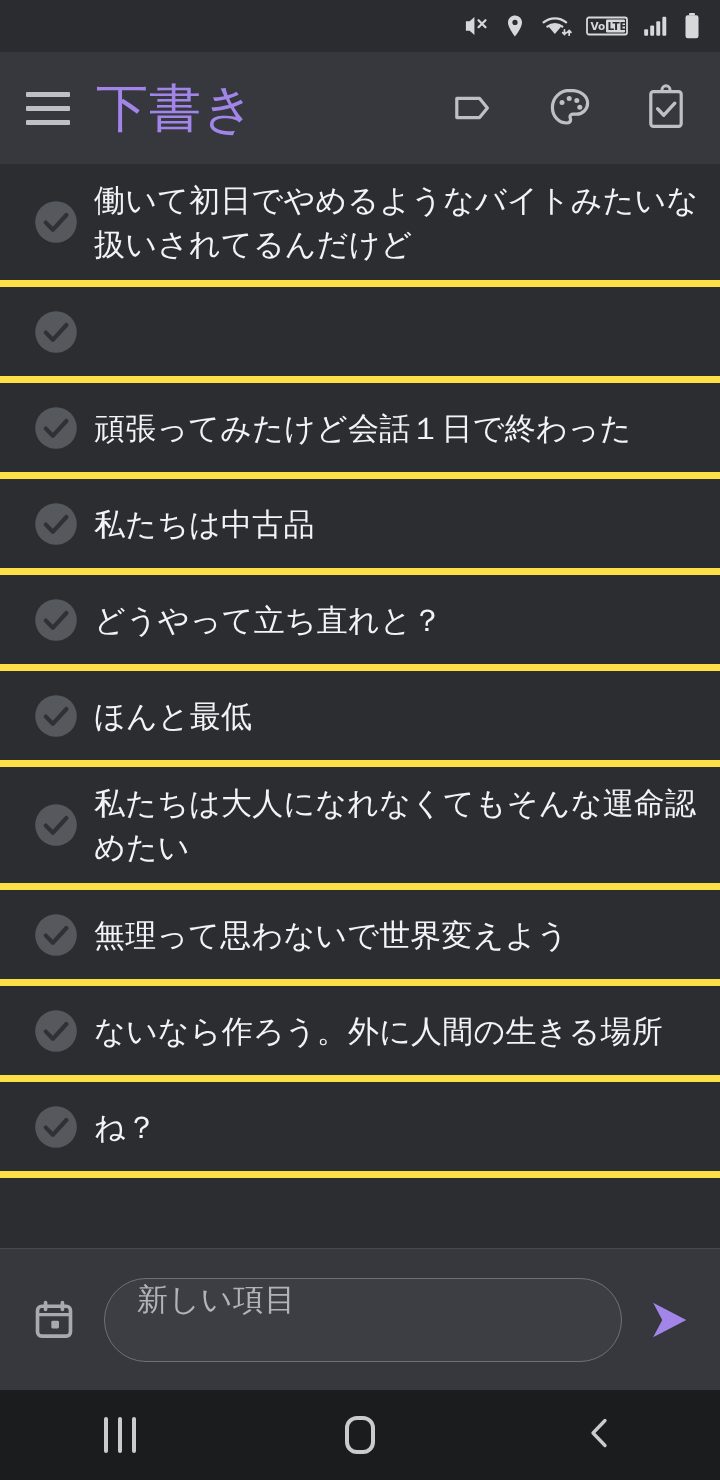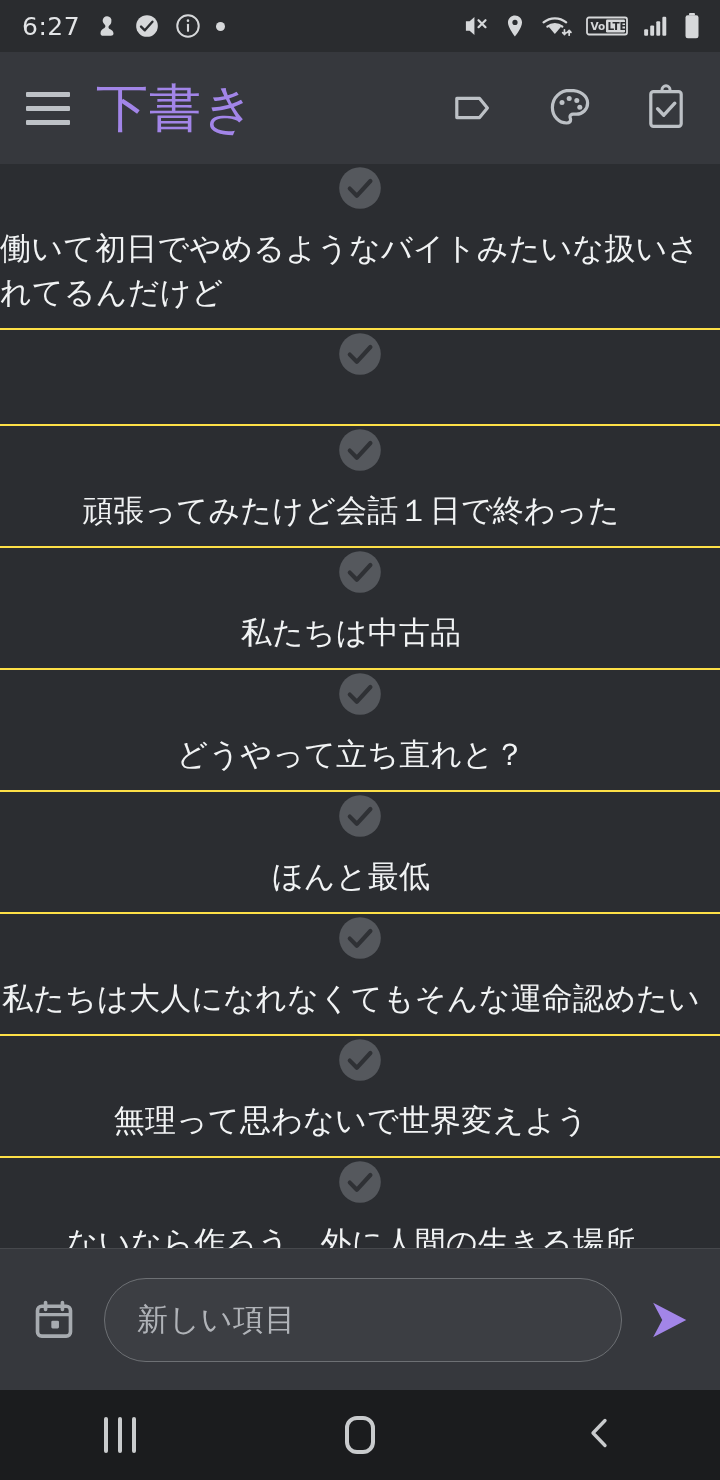--- a/index.html
+++ b/index.html
@@ -54,23 +54,22 @@
   .list {
     flex: 1 1 auto;
     background: #2b2d31;
     overflow: hidden;
     position: relative;
   }
   .list-item {
     display: flex; align-items: center;
     min-height: 96px;
     padding: 0 18px 0 0;
-    border-bottom: 2px solid #fde047;
+    border-bottom: 7px solid #fde047;
     cursor: pointer;
-    flex-direction: column;
   }
   .list-item.tall { min-height: 107px; }
   .check {
     flex: 0 0 auto;
     width: 48px; height: 48px;
     margin: 0 14px 0 32px;
     position: relative;
   }
   .check svg { display: block; }
   .item-text {
@@ -91,21 +90,21 @@
     border-top: 1px solid #46484c;
   }
   .cal-btn { flex: 0 0 auto; width: 56px; height: 56px; display: flex; align-items: center; justify-content: center; cursor: pointer; }
   .new-input {
     flex: 1 1 auto;
     height: 84px;
     margin: 0 16px 0 22px;
     border: 1px solid #6d7074;
     border-radius: 42px;
     background: #3c3e43;
-    display: flex; align-items: center;
+    display: flex; align-items: flex-start;
     padding: 0 32px;
     overflow: hidden;
   }
   .new-input .ph {
     font-size: 31px;
     color: #b0b3b8;
     letter-spacing: .5px;
     white-space: nowrap;
   }
   .send-btn { flex: 0 0 auto; width: 62px; height: 62px; display: flex; align-items: center; justify-content: center; cursor: pointer; }
@@ -120,46 +119,20 @@
   .nav-recents { display: flex; gap: 10px; }
   .nav-recents i { display: block; width: 4px; height: 36px; background: #c9cbcd; border-radius: 2px; }
   .nav-home { width: 30px; height: 38px; border: 4px solid #c9cbcd; border-radius: 12px; }
 </style>
 </head>
 <body>
 
 <div class="screen">
 
   <div class="status-bar">
-    <div class="status-left">
-      <span class="clock">6:27</span>
-
-      <span class="sicon">
-        <svg width="26" height="26" viewBox="0 0 24 24">
-          <path d="M12 3a4 4 0 0 0-4 4c0 1.6.9 2.6 1.6 3.4.5.6.9 1 .9 1.8 0 1-.8 1.6-1.7 2.2C7.5 15.3 6 16.4 6 18.6c0 1.6 1.1 2.4 2.4 2.4h7.2c1.3 0 2.4-.8 2.4-2.1 0-2-1.6-3-3-3.8-.9-.5-1.6-1-1.6-1.9 0-.8.4-1.2.9-1.8C15 10.6 16 9.6 16 8a4 4 0 0 0-4-5z" fill="#d6d8da"></path>
-        </svg>
-      </span>
-
-      <span class="sicon">
-        <svg width="26" height="26" viewBox="0 0 24 24">
-          <circle cx="12" cy="12" r="10" fill="#d6d8da"></circle>
-          <path d="M6.5 12.5l3.5 3.5 7-8" stroke="#2a2c2f" stroke-width="2.2" fill="none" stroke-linecap="round" stroke-linejoin="round"></path>
-        </svg>
-      </span>
-
-      <span class="sicon">
-        <svg width="28" height="28" viewBox="0 0 24 24">
-          <circle cx="12" cy="12" r="9.2" fill="none" stroke="#d6d8da" stroke-width="1.7"></circle>
-          <rect x="11.1" y="10" width="1.8" height="7" rx=".8" fill="#d6d8da"></rect>
-          <circle cx="12" cy="7.4" r="1.1" fill="#d6d8da"></circle>
-        </svg>
-      </span>
-
-      <span class="dot-icon"></span>
-    </div>
 
     <div class="status-right">
       <span class="sicon">
         <svg width="28" height="28" viewBox="0 0 24 24">
           <path d="M11.5 4.2L7.4 8H4.2v8h3.2l4.1 3.8z" fill="#d6d8da"></path>
           <path d="M15 7l6 6M21 7l-6 6" stroke="#d6d8da" stroke-width="1.9" stroke-linecap="round"></path>
         </svg>
       </span>
 
       <span class="sicon">

